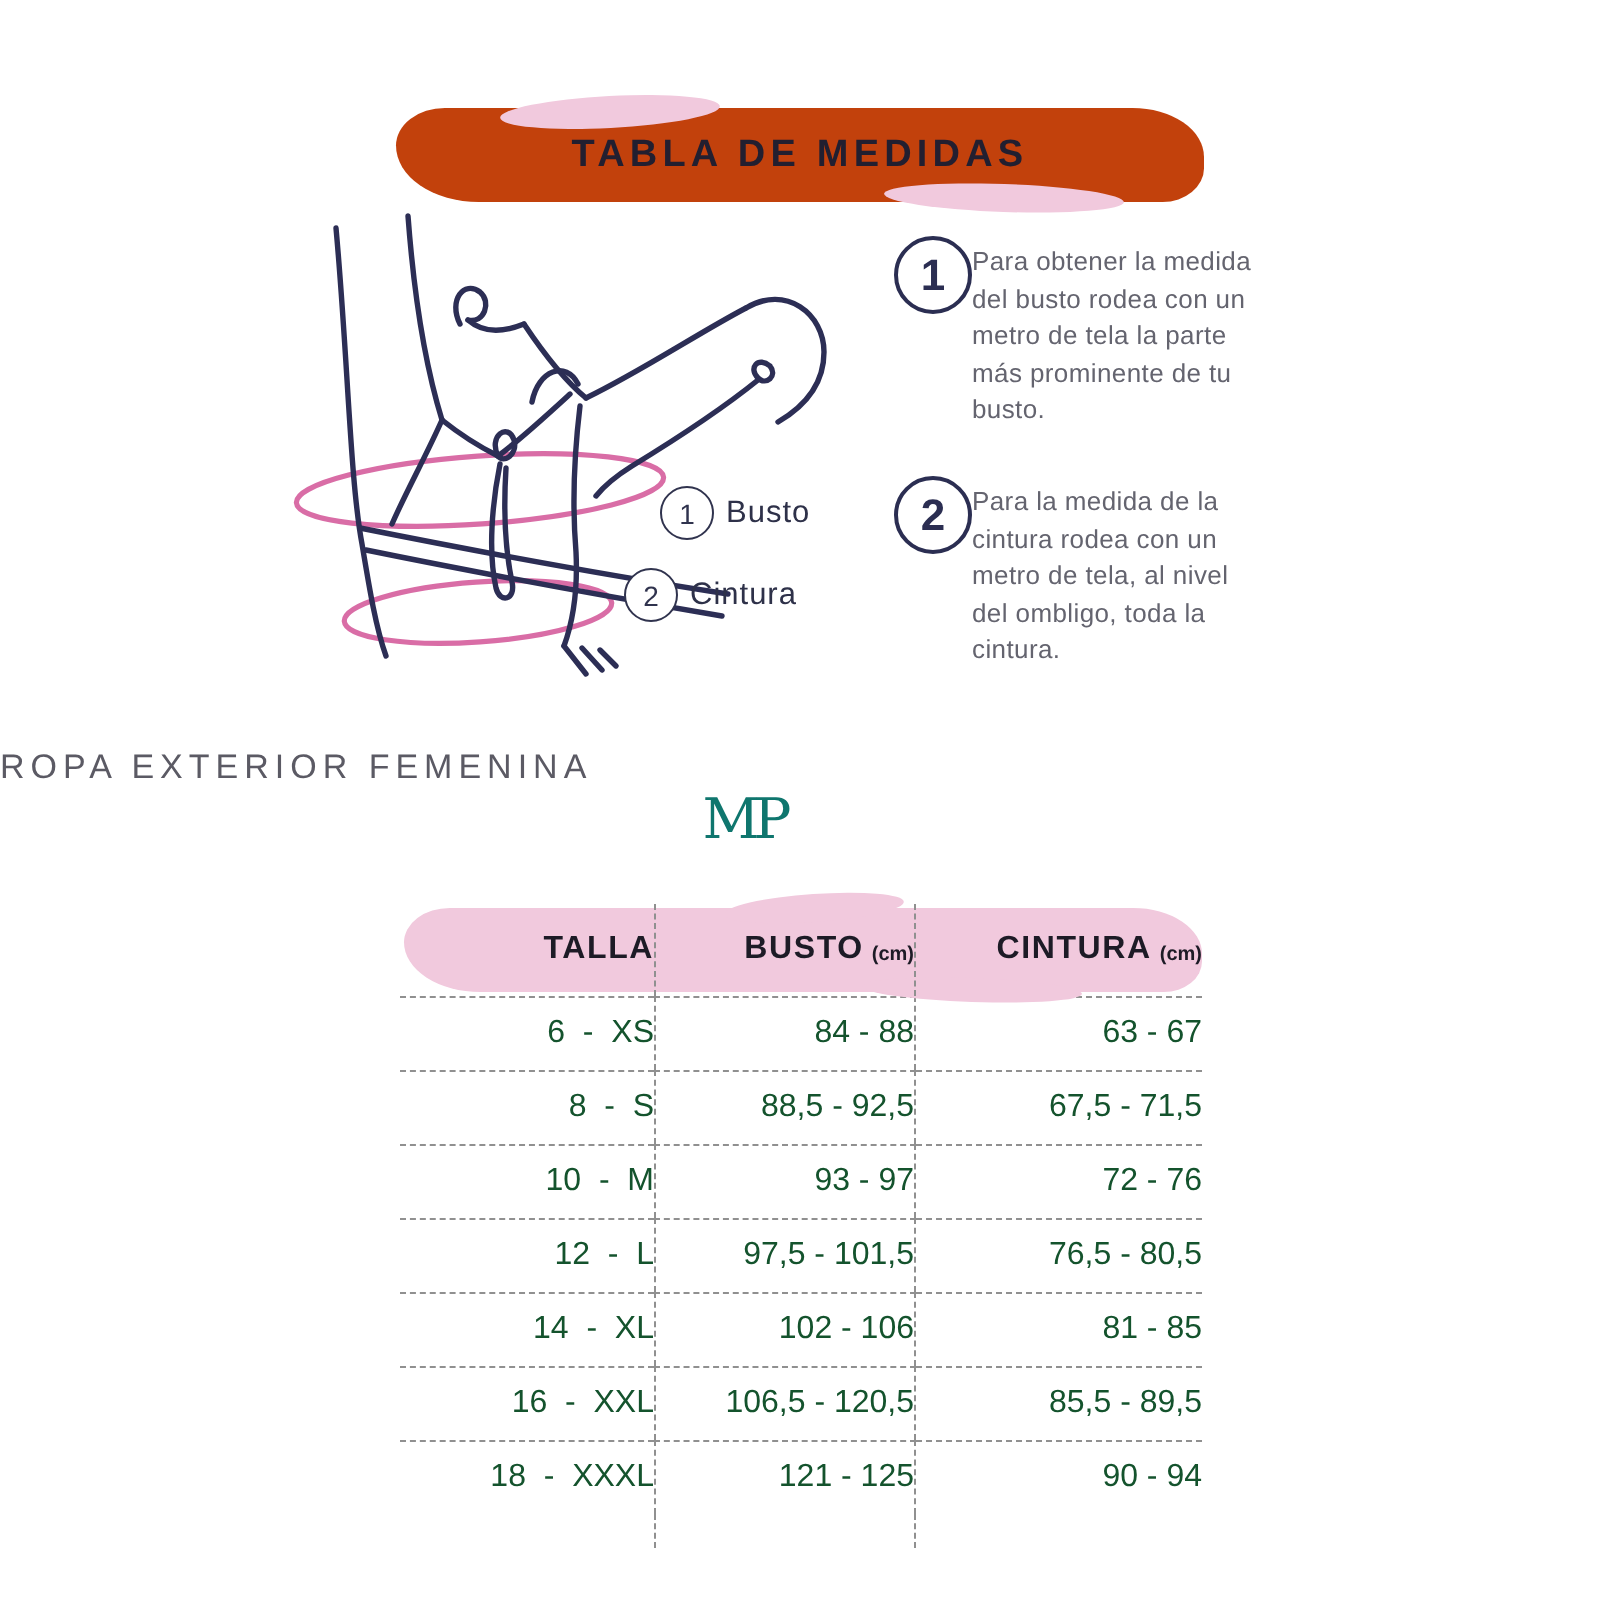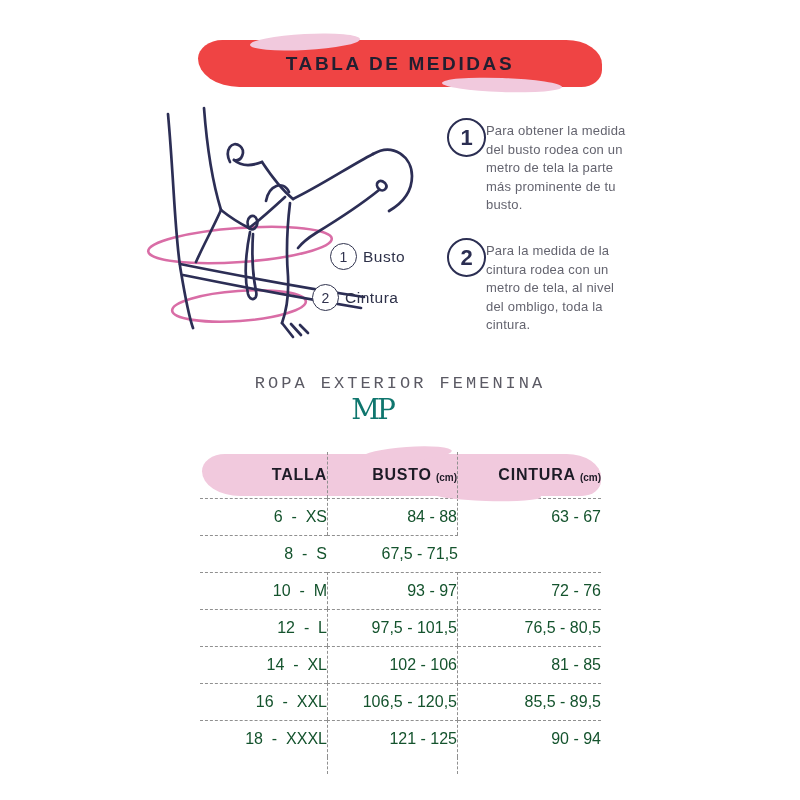--- a/index.html
+++ b/index.html
@@ -1,21 +1,21 @@
 <!DOCTYPE html>
 <html><head>
 <meta charset="utf-8">
 <style>
   html,body{margin:0;padding:0;background:#ffffff;}
   #canvas{position:relative;width:800px;height:800px;background:#ffffff;overflow:hidden;
           font-family:"Liberation Sans",sans-serif;}
 
   
-  .title-blob{position:absolute;left:198px;top:40px;width:404px;height:47px;
-    background:#ef4444;border-radius:26px 38px 22px 44px / 20px 26px 18px 30px;
+  .title-blob{position:absolute;left:198px;top:54px;width:404px;height:47px;
+    background:#c2410c;border-radius:26px 38px 22px 44px / 20px 26px 18px 30px;
     display:flex;align-items:center;justify-content:center;}
   .title-blob::before{content:"";position:absolute;left:52px;top:-6px;width:110px;height:16px;
     background:#f1c9dd;border-radius:50%;transform:rotate(-3deg);}
   .title-blob::after{content:"";position:absolute;right:40px;bottom:-5px;width:120px;height:14px;
     background:#f1c9dd;border-radius:50%;transform:rotate(2deg);}
   .title-text{position:relative;z-index:2;font-size:19px;font-weight:bold;letter-spacing:2.6px;
     color:#221f30;}
 
   
   .figure-wrap{position:absolute;left:130px;top:100px;width:330px;height:265px;}
@@ -31,22 +31,22 @@
   .step{position:absolute;display:flex;align-items:flex-start;}
   #step-1{left:447px;top:118px;}
   #step-2{left:447px;top:238px;}
   .step-circle{width:35px;height:35px;border:2.6px solid #2b2e52;border-radius:50%;
     display:flex;align-items:center;justify-content:center;font-size:22px;font-weight:bold;
     color:#2b2e52;flex:0 0 auto;}
   .step-text{margin-left:0;margin-top:4px;width:142px;font-size:13px;line-height:18.5px;
     color:#64646f;letter-spacing:0.2px;}
 
   
-  .section-heading{position:absolute;left:0;top:374px;width:800px;text-align:center;
-    font-size:17px;letter-spacing:3px;color:#5b5a64;font-family:Liberation Mono, monospace;}
+  .section-heading{position:absolute;left:0;top:374px;width:800px;text-align:left;
+    font-size:17px;letter-spacing:3px;color:#5b5a64;}
   .brand-logo{position:absolute;left:0;top:393px;width:744px;text-align:center;
     font-family:"DejaVu Serif","Liberation Serif",serif;font-size:28px;letter-spacing:-3px;
     color:#0f766e;}
 
   
   .size-table{position:absolute;left:200px;top:452px;width:401px;}
   .header-row{position:relative;display:grid;grid-template-columns:127px 131px 143px;height:46px;}
   .header-blob{position:absolute;left:2px;right:0;top:2px;bottom:2px;background:#f1c9dd;
     border-radius:24px 36px 20px 40px / 18px 24px 16px 26px;}
   .header-blob::before{content:"";position:absolute;left:160px;top:-7px;width:90px;height:14px;
@@ -144,20 +144,21 @@
       </div>
     </div>
 
     <div class="body-row">
       <div class="cell talla-cell">6  -  XS</div>
       <div class="cell mid">84 - 88</div>
       <div class="cell">63 - 67</div>
     </div>
     <div class="body-row">
       <div class="cell talla-cell">8  -  S</div>
+      <div class="cell mid">88,5 - 92,5</div>
       <div class="cell">67,5 - 71,5</div>
     </div>
     <div class="body-row">
       <div class="cell talla-cell">10  -  M</div>
       <div class="cell mid">93 - 97</div>
       <div class="cell">72 - 76</div>
     </div>
     <div class="body-row">
       <div class="cell talla-cell">12  -  L</div>
       <div class="cell mid">97,5 - 101,5</div>

